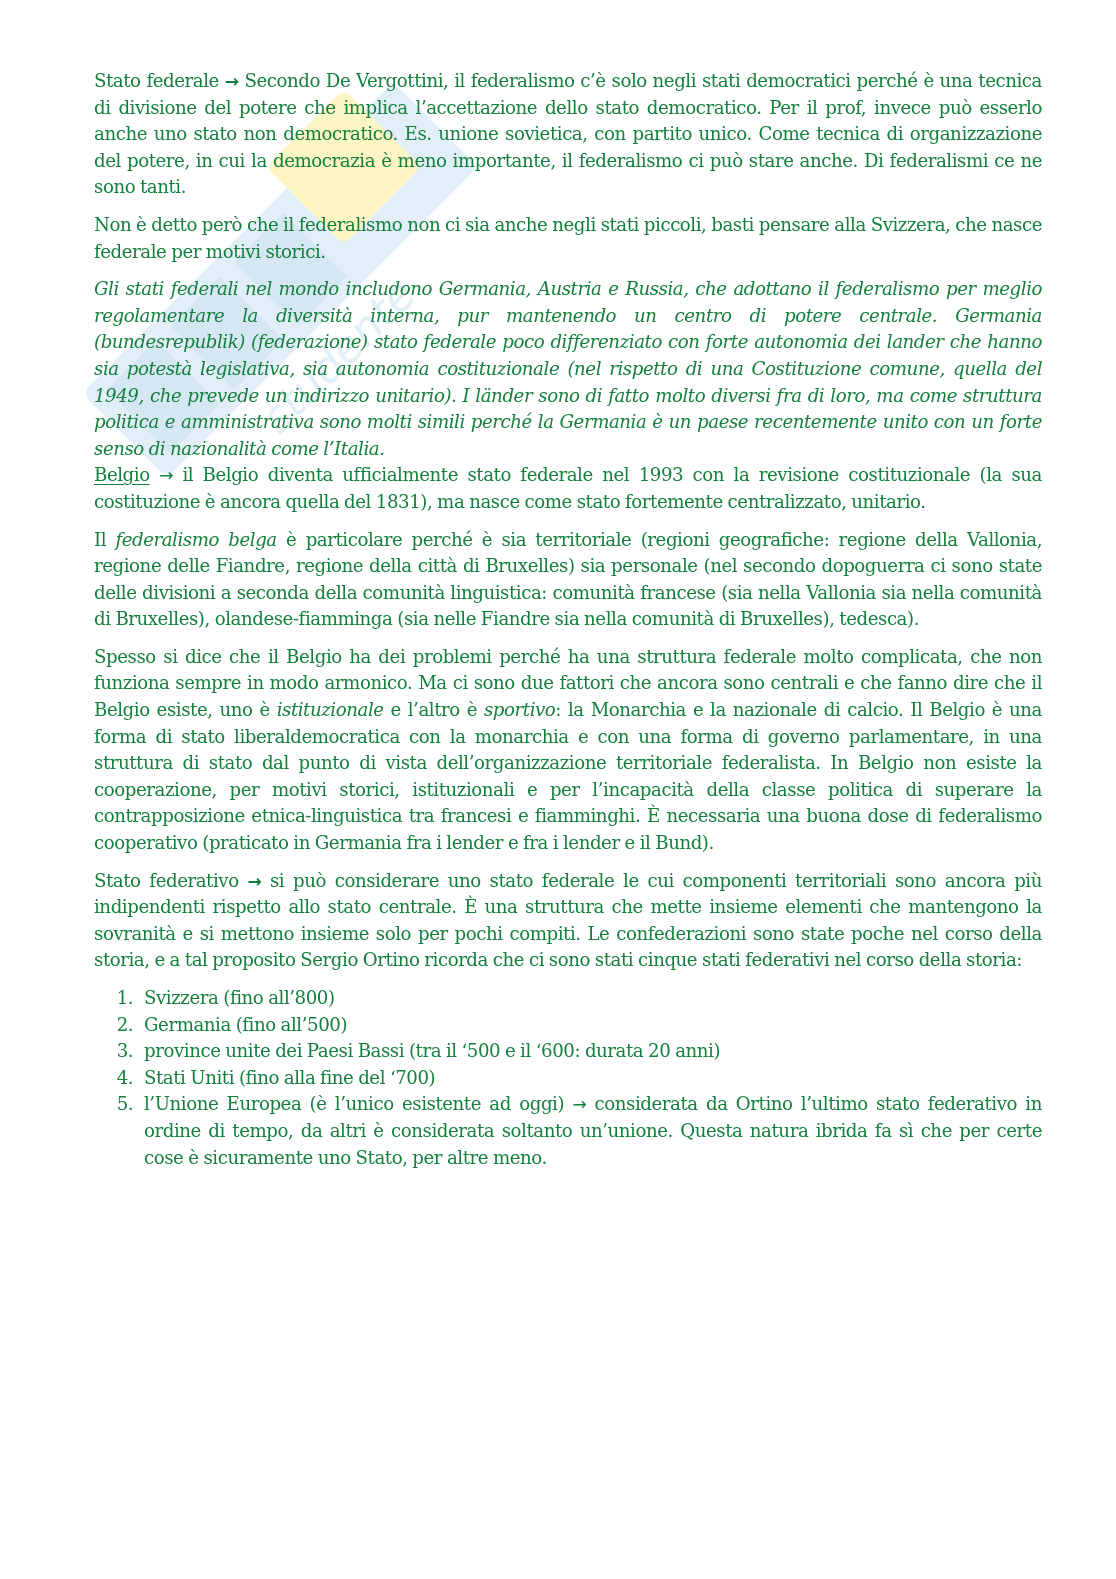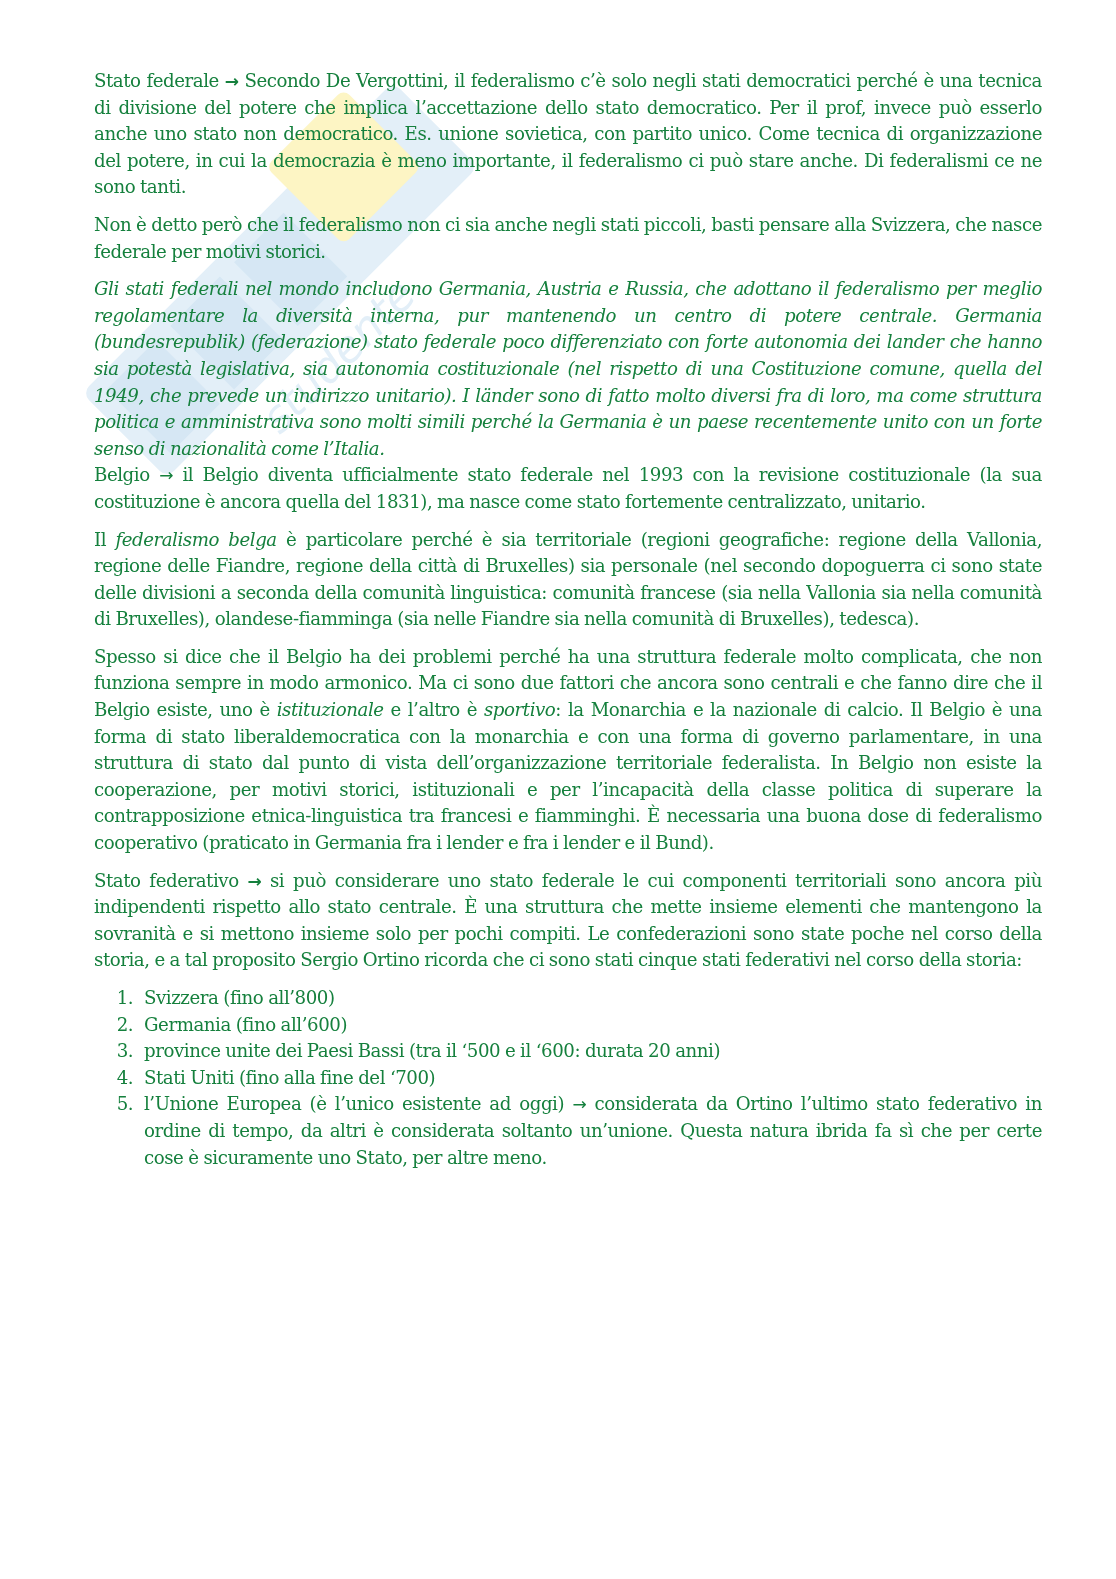--- a/index.html
+++ b/index.html
@@ -13,21 +13,21 @@
     font-family: "DejaVu Serif", "Liberation Serif", serif;
     font-size: 18.2px; line-height: 26.6px; color: #15803d;
     letter-spacing: -0.45px; word-spacing: -0.5px;
     z-index: 1;
   }
   .page p { margin: 0 0 11px 0; text-align: justify; }
   .page p.tight { margin-bottom: 0; font-style: italic; }
   .page p.gap { margin-bottom: 11px; }
   .arrow { font-family: "DejaVu Sans", sans-serif; font-weight: bold; font-size: 17px; }
   .arrow-thin { font-family: "DejaVu Sans", sans-serif; font-size: 17px; }
-  .u { text-underline-offset: 3px; }
+  .u { text-decoration: underline; text-underline-offset: 3px; }
   ol { margin: 0; padding-left: 44px; }
   ol li { padding-left: 6px; text-align: justify; }
 </style>
 </head>
 <body>
 
 <svg class="watermark" viewBox="0 0 520 520">
   <g transform="rotate(-45 260 260)" opacity="1">
     <rect x="40" y="200" width="440" height="120" rx="10" fill="#e3eff8"></rect>
     <rect x="60" y="215" width="70" height="90" fill="#d6e7f4"></rect>
@@ -59,19 +59,19 @@
   <p><span>Spesso si dice che il Belgio ha dei problemi perché ha una struttura federale molto complicata, che non funziona sempre in modo armonico. Ma ci sono due fattori che ancora sono centrali e che fanno dire che il Belgio esiste, uno è </span><em>istituzionale</em><span> e l’altro è </span><em>sportivo</em><span>: la Monarchia e la nazionale di calcio. Il Belgio è una forma di stato liberaldemocratica con la monarchia e con una forma di governo parlamentare, in una struttura di stato dal punto di vista dell’organizzazione territoriale federalista.  In Belgio non esiste la cooperazione, per motivi storici, istituzionali e per l’incapacità della classe politica di superare la contrapposizione etnica-linguistica tra francesi e fiamminghi. È necessaria una buona dose di federalismo cooperativo (praticato in Germania fra i lender e fra i lender e il Bund).</span></p>
 
   <p>
     <span>Stato federativo</span>
     <span class="arrow">→</span><span> si può considerare uno stato federale le cui componenti territoriali sono ancora più indipendenti rispetto allo stato centrale. È una struttura che mette insieme elementi che mantengono la sovranità e si mettono insieme solo per pochi compiti. Le confederazioni sono state poche nel corso della storia, e a tal proposito Sergio Ortino ricorda che ci sono stati cinque stati federativi nel corso della storia:</span>
   </p>
 
 
   <ol>
     <li>Svizzera (fino all’800)</li>
-    <li>Germania (fino all’600)</li>
+    <li>Germania (fino all’500)</li>
     <li>province unite dei Paesi Bassi (tra il ‘500 e il ‘600: durata 20 anni)</li>
     <li>Stati Uniti (fino alla fine del ‘700)</li>
     <li><span>l’Unione Europea (è l’unico esistente ad oggi) </span><span class="arrow-thin">→</span><span> considerata da Ortino l’ultimo stato federativo in ordine di tempo, da altri è considerata soltanto un’unione. Questa natura ibrida fa sì che per certe cose è sicuramente uno Stato, per altre meno.</span></li>
   </ol>
 
 </div>
 
 </body></html>

